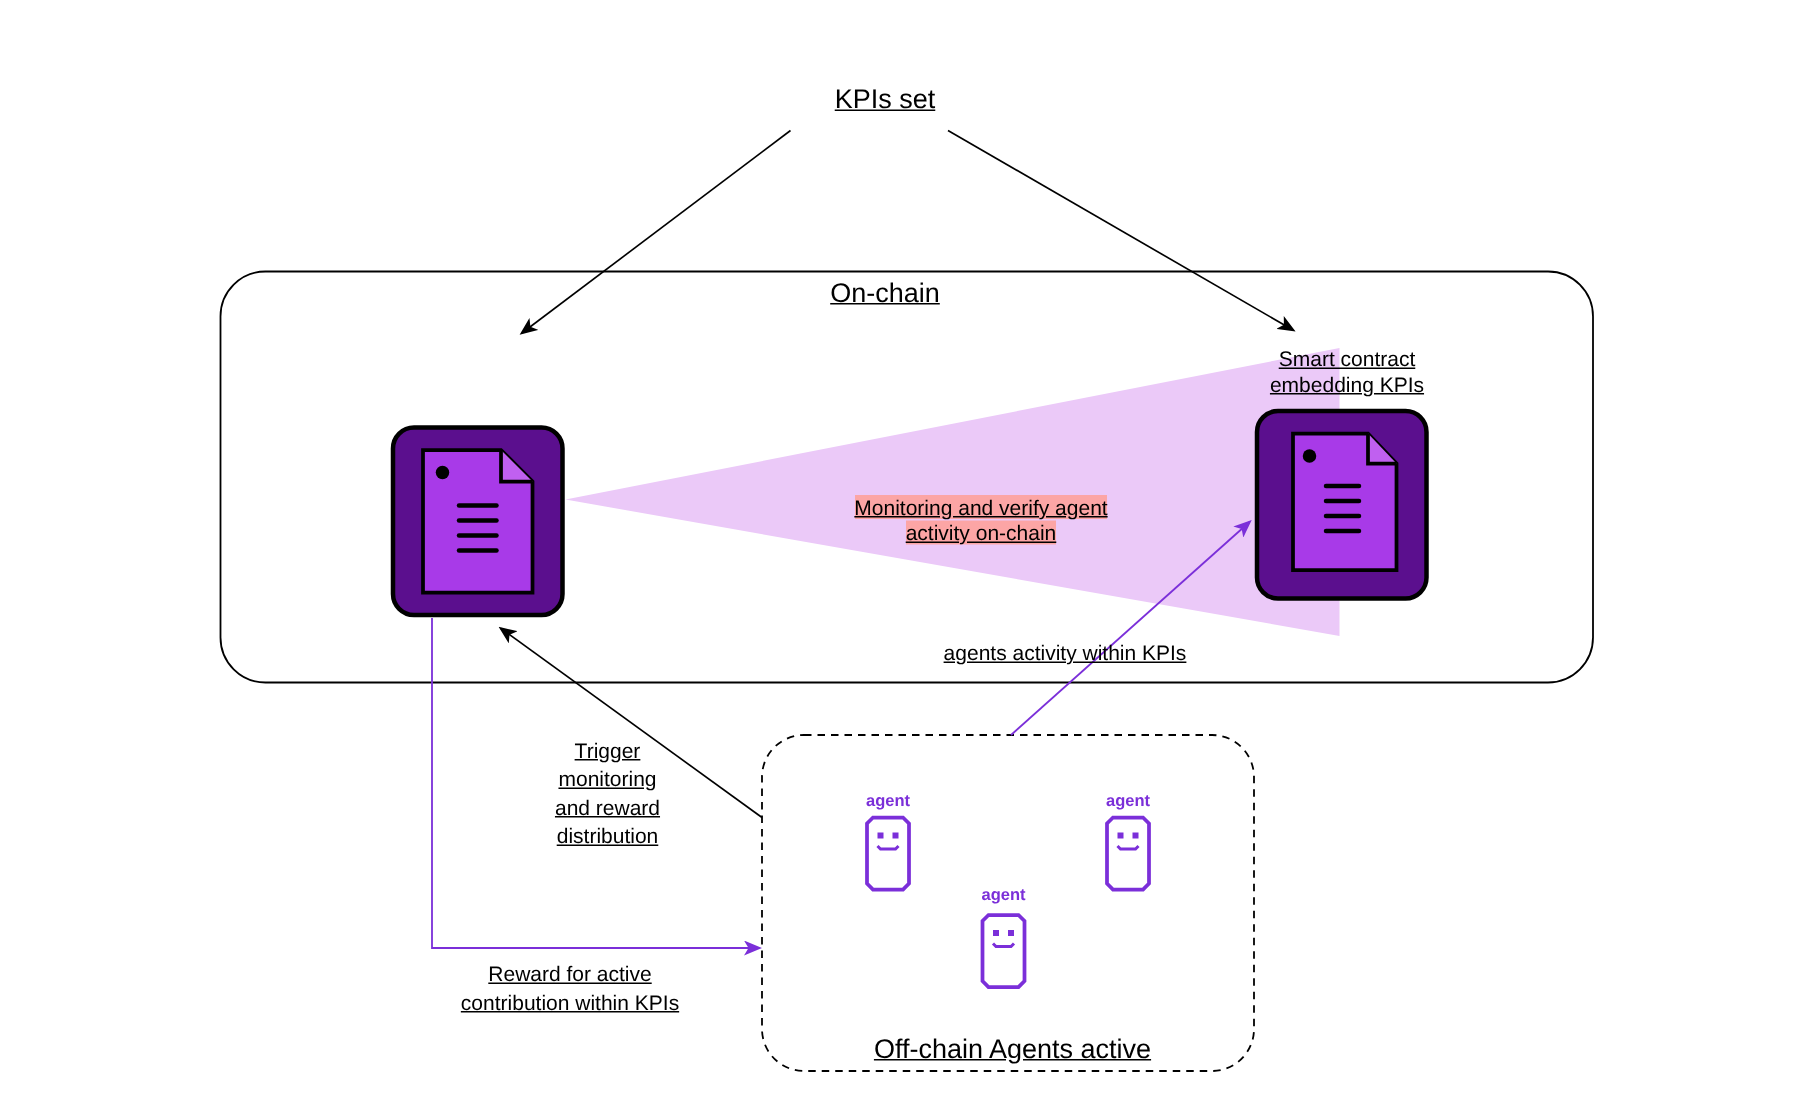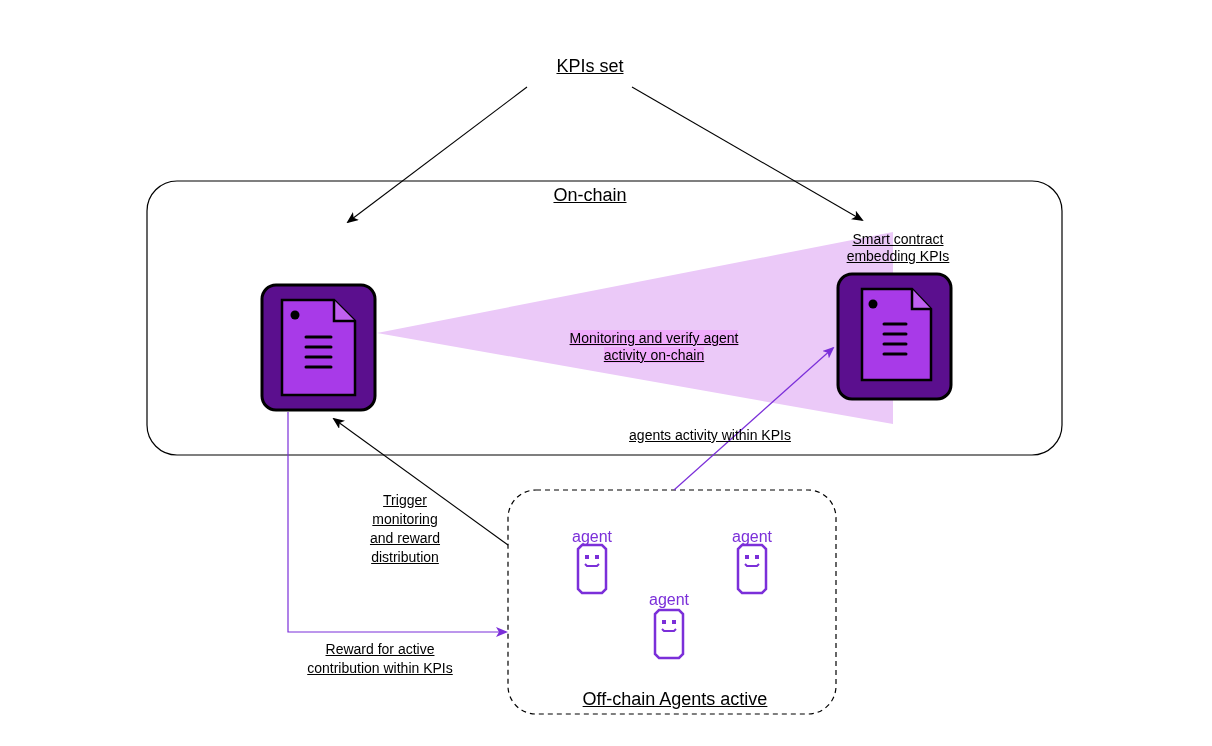--- a/index.html
+++ b/index.html
@@ -1,22 +1,22 @@
 <!DOCTYPE html>
 <html><head>
 <meta charset="utf-8">
 <style>
   html, body { margin: 0; padding: 0; background: #ffffff; }
   body { width: 1212px; height: 746px; position: relative; overflow: hidden;
          font-family: "Liberation Sans", sans-serif; color: #000; }
   svg { position: absolute; left: 0; top: 0; }
   .lbl { position: absolute; font-size: 14px; line-height: 17px; text-align: center; color: #000; white-space: nowrap; text-decoration: underline; }
   .big { font-size: 18px; line-height: 22px; }
-  .bgw { background: #f0abfc; }
-  .agent-lbl { position: absolute; font-size: 16px; font-weight: normal; color: #7b2fd9; text-align: center; }
+  .bgw { background: #fca5a5; }
+  .agent-lbl { position: absolute; font-size: 11px; font-weight: bold; color: #7b2fd9; text-align: center; }
 </style>
 </head>
 <body>
 
 <svg width="1212" height="746" viewBox="0 0 1212 746">
   <defs>
     <marker id="arrBlack" markerWidth="12" markerHeight="10" refX="10" refY="5" orient="auto" markerUnits="userSpaceOnUse">
       <path d="M0,0 L12,5 L0,10 L3,5 Z" fill="#000"></path>
     </marker>
     <marker id="arrPurple" markerWidth="12" markerHeight="10" refX="10" refY="5" orient="auto" markerUnits="userSpaceOnUse">

